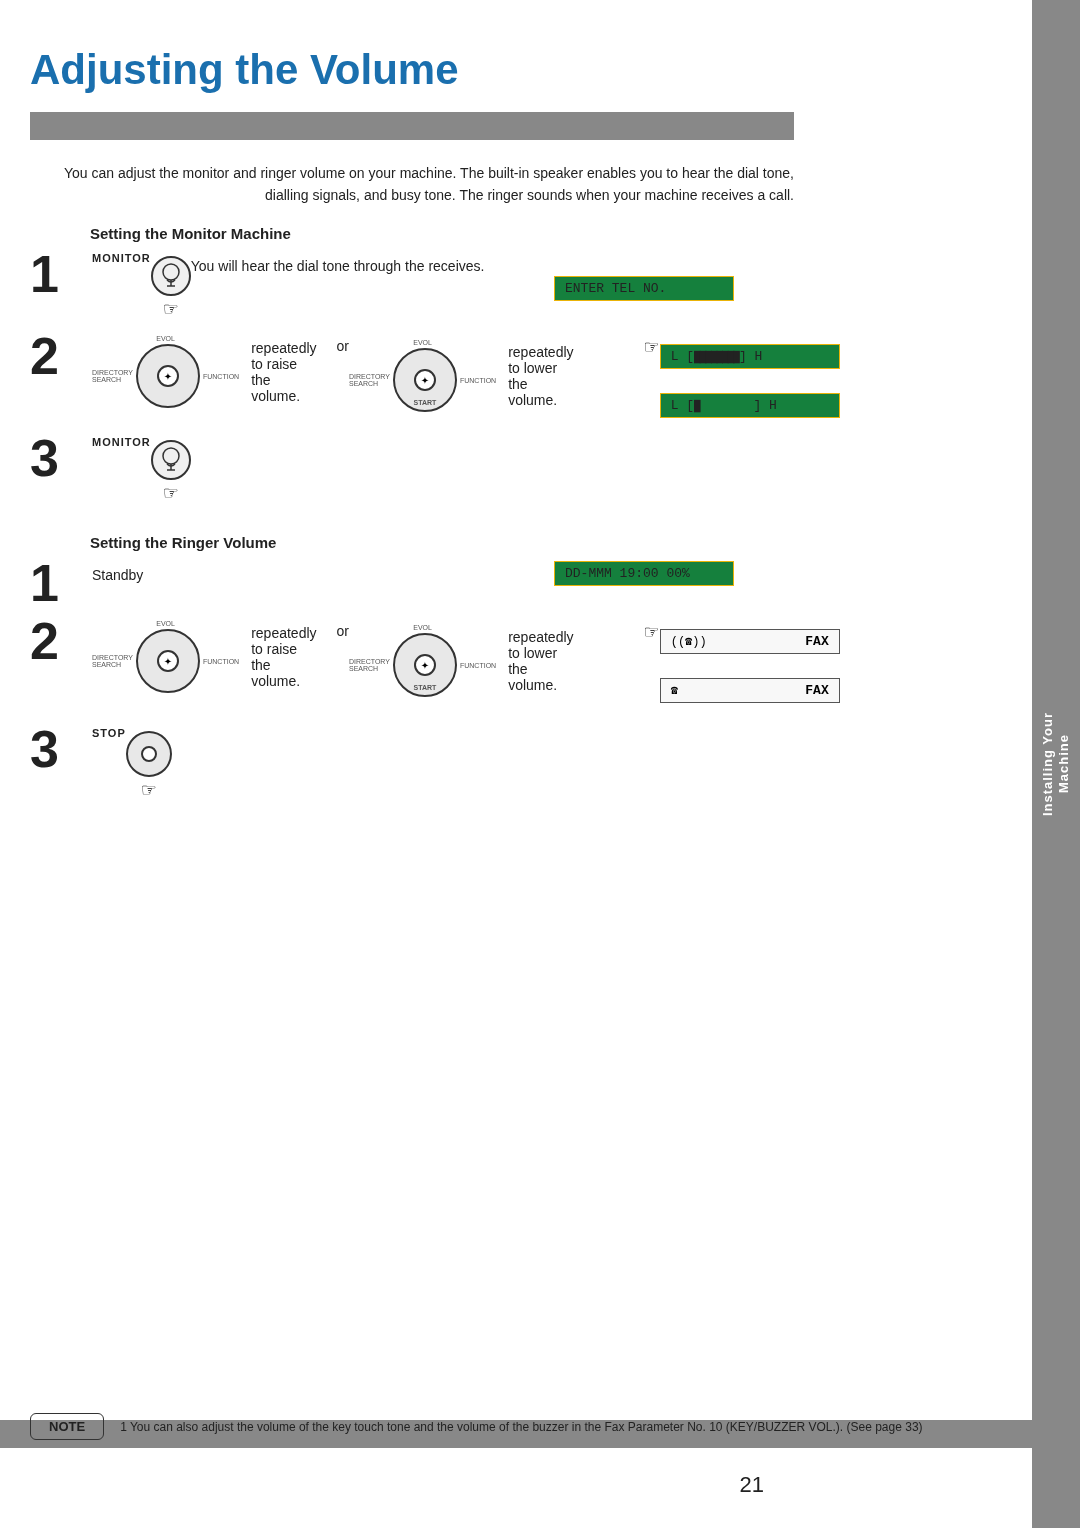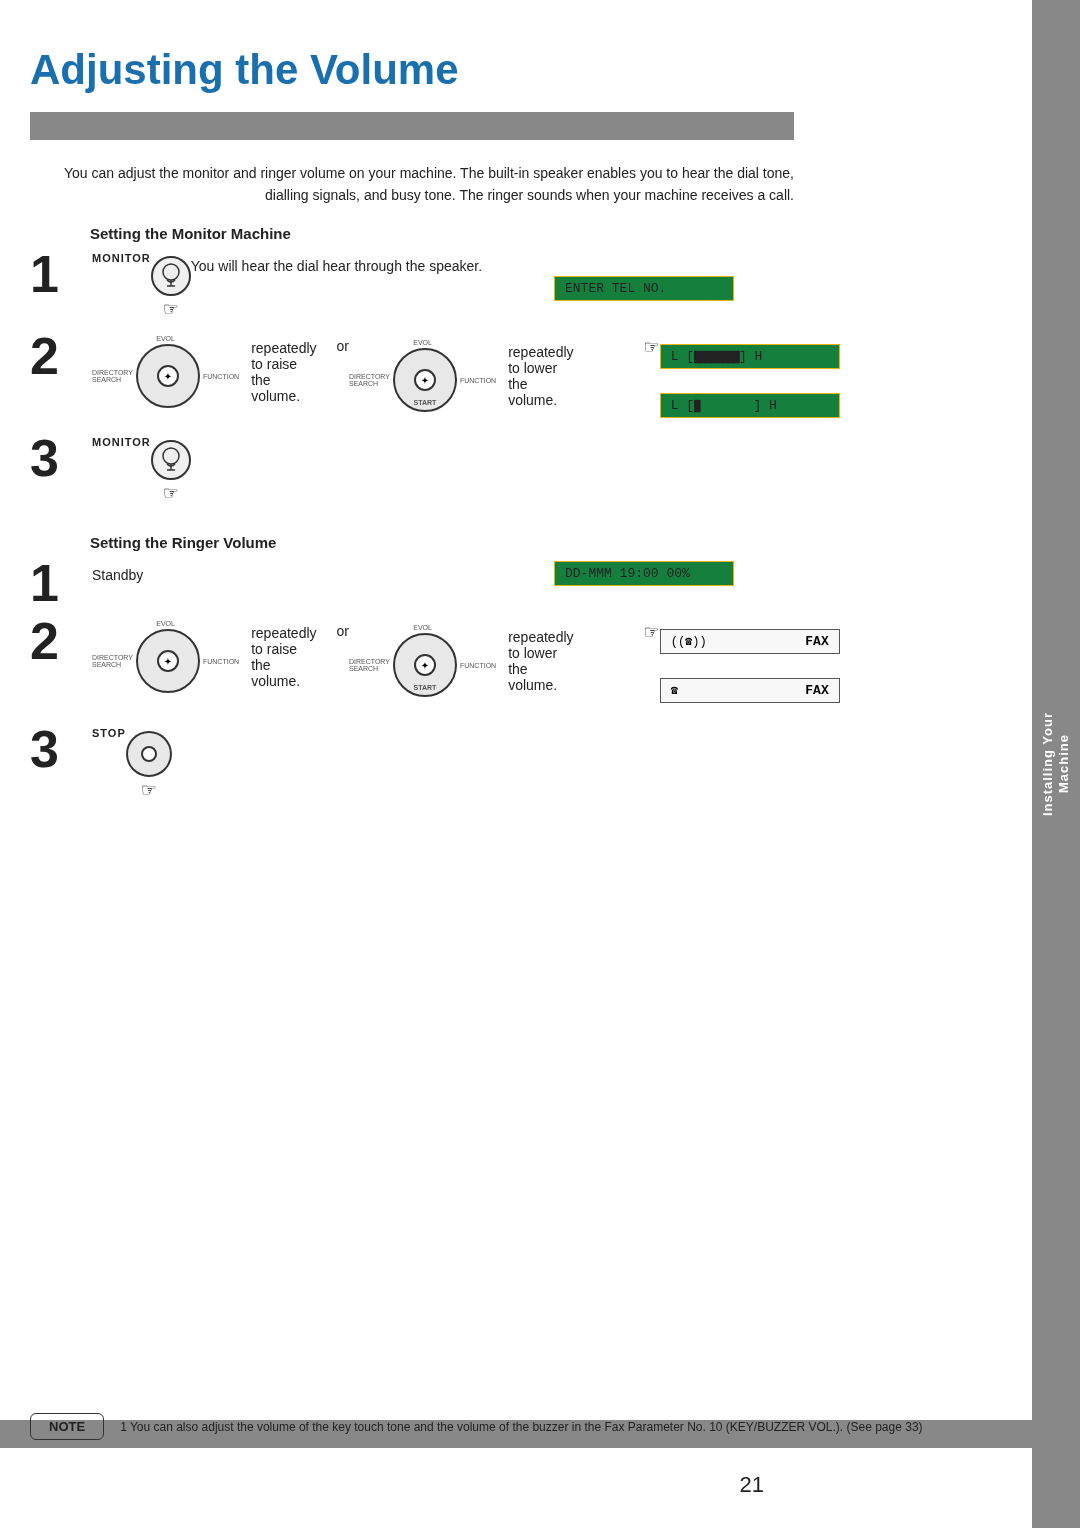--- a/index.html
+++ b/index.html
@@ -331,21 +331,21 @@
 
                 <svg width="28" height="28" viewBox="0 0 28 28">
                   <circle cx="14" cy="10" r="8" fill="none" stroke="#333" stroke-width="1.5"></circle>
                   <path d="M10 18 Q14 22 18 18" fill="none" stroke="#333" stroke-width="1.5"></path>
                   <line x1="14" y1="18" x2="14" y2="24" stroke="#333" stroke-width="1.5"></line>
                   <line x1="10" y1="24" x2="18" y2="24" stroke="#333" stroke-width="1.5"></line>
                 </svg>
               </div>
               <div class="hand-icon">☞</div>
             </div>
-            <div class="step-text">You will hear the dial hear through the speaker.</div>
+            <div class="step-text">You will hear the dial tone through the receives.</div>
           </div>
         </div>
       </div>
       <div class="col-right">
         <div class="spacer-lg"></div>
         <div class="lcd-box">ENTER TEL NO.</div>
       </div>
     </div>
 
     <div class="inline-row">

